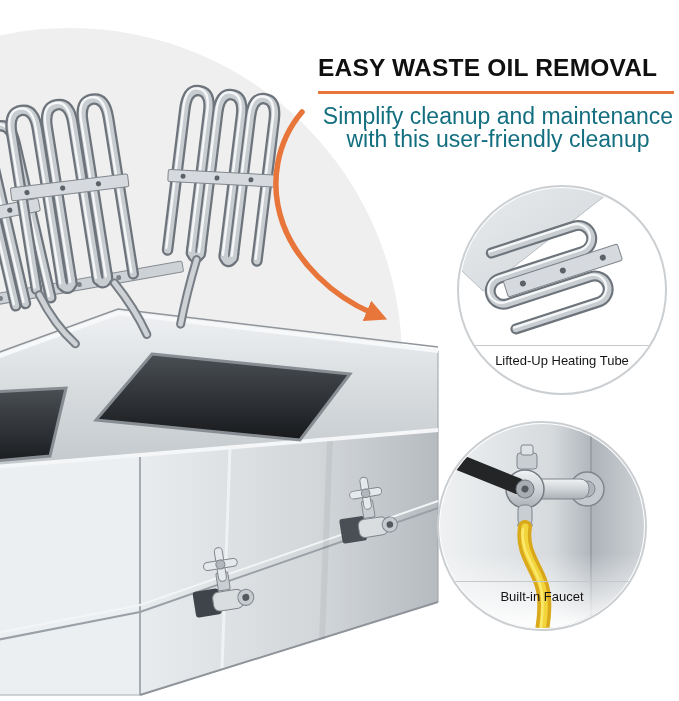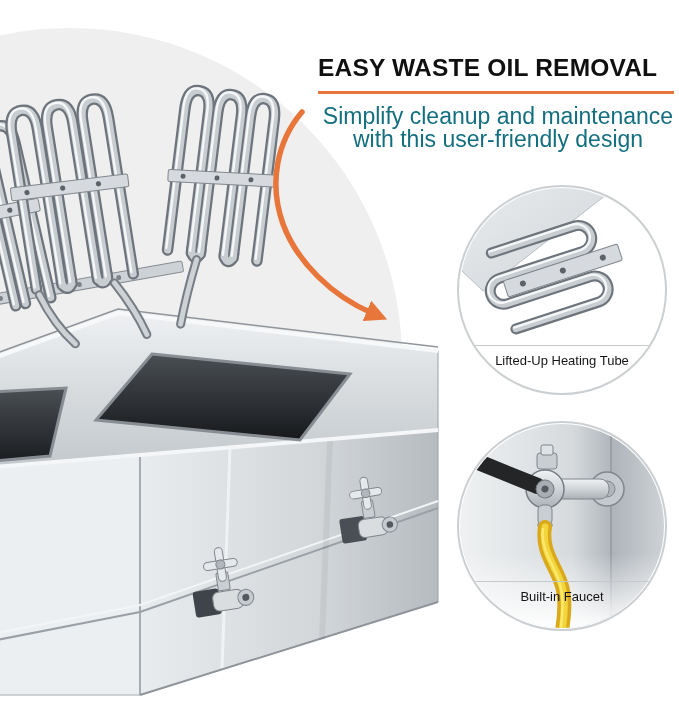--- a/index.html
+++ b/index.html
@@ -16,21 +16,21 @@
   .subtitle{
     position:absolute;left:322px;top:105px;width:352px;text-align:center;
     font-size:23px;line-height:23px;color:#136F80;
   }
   .callout{
     position:absolute;width:210px;height:210px;border-radius:50%;
     border:2px solid #CCCFD2;background:#fff;overflow:hidden;box-sizing:border-box;
   }
   .callout svg{position:absolute;left:0;top:0;}
   #c1{left:457px;top:185px;}
-  #c2{left:457px;top:421px;}
+  #c2{left:437px;top:421px;}
   .callout-label{
     position:absolute;left:16px;right:16px;top:158px;
     border-top:1px solid #c6c9cc;padding-top:7px;text-align:center;
     font-size:13px;color:#141414;white-space:nowrap;
   }
   
   .tube-o{stroke:#6e747b;stroke-width:11.5;fill:none;stroke-linecap:round;stroke-linejoin:round}
   .tube-m{stroke:#c8cdd2;stroke-width:7;fill:none;stroke-linecap:round;stroke-linejoin:round}
   .tube-h{stroke:#f4f6f7;stroke-width:2.4;fill:none;stroke-linecap:round;stroke-linejoin:round}
   .bracket{fill:#d6dade;stroke:#81878d;stroke-width:1}
@@ -216,21 +216,21 @@
       <circle cx="20" cy="0.5" r="3.5" fill="#53585e"></circle>
     </g>
 
     <path d="M 302 112 C 278 140 268 182 283 224 C 297 262 332 296 372 313" fill="none" stroke="#E8763B" stroke-width="5.5" stroke-linecap="round" marker-end="url(#ah)"></path>
   </svg>
 
   <div class="title">EASY WASTE OIL REMOVAL</div>
   <div class="title-underline"></div>
   <div class="subtitle">
     <div>Simplify cleanup and maintenance</div>
-    <div>with this user-friendly design</div>
+    <div>with this user-friendly cleanup</div>
   </div>
 
   <div class="callout" id="c1">
     <svg width="206" height="206" viewBox="0 0 206 206" aria-hidden="true">
       <defs>
         <clipPath id="c1clip">
             <circle cx="103" cy="103" r="102"></circle>
           </clipPath>
         <linearGradient id="c1steel" x1="0" y1="0" x2="1" y2="1">
           <stop offset="0" stop-color="#eef0f2"></stop>

